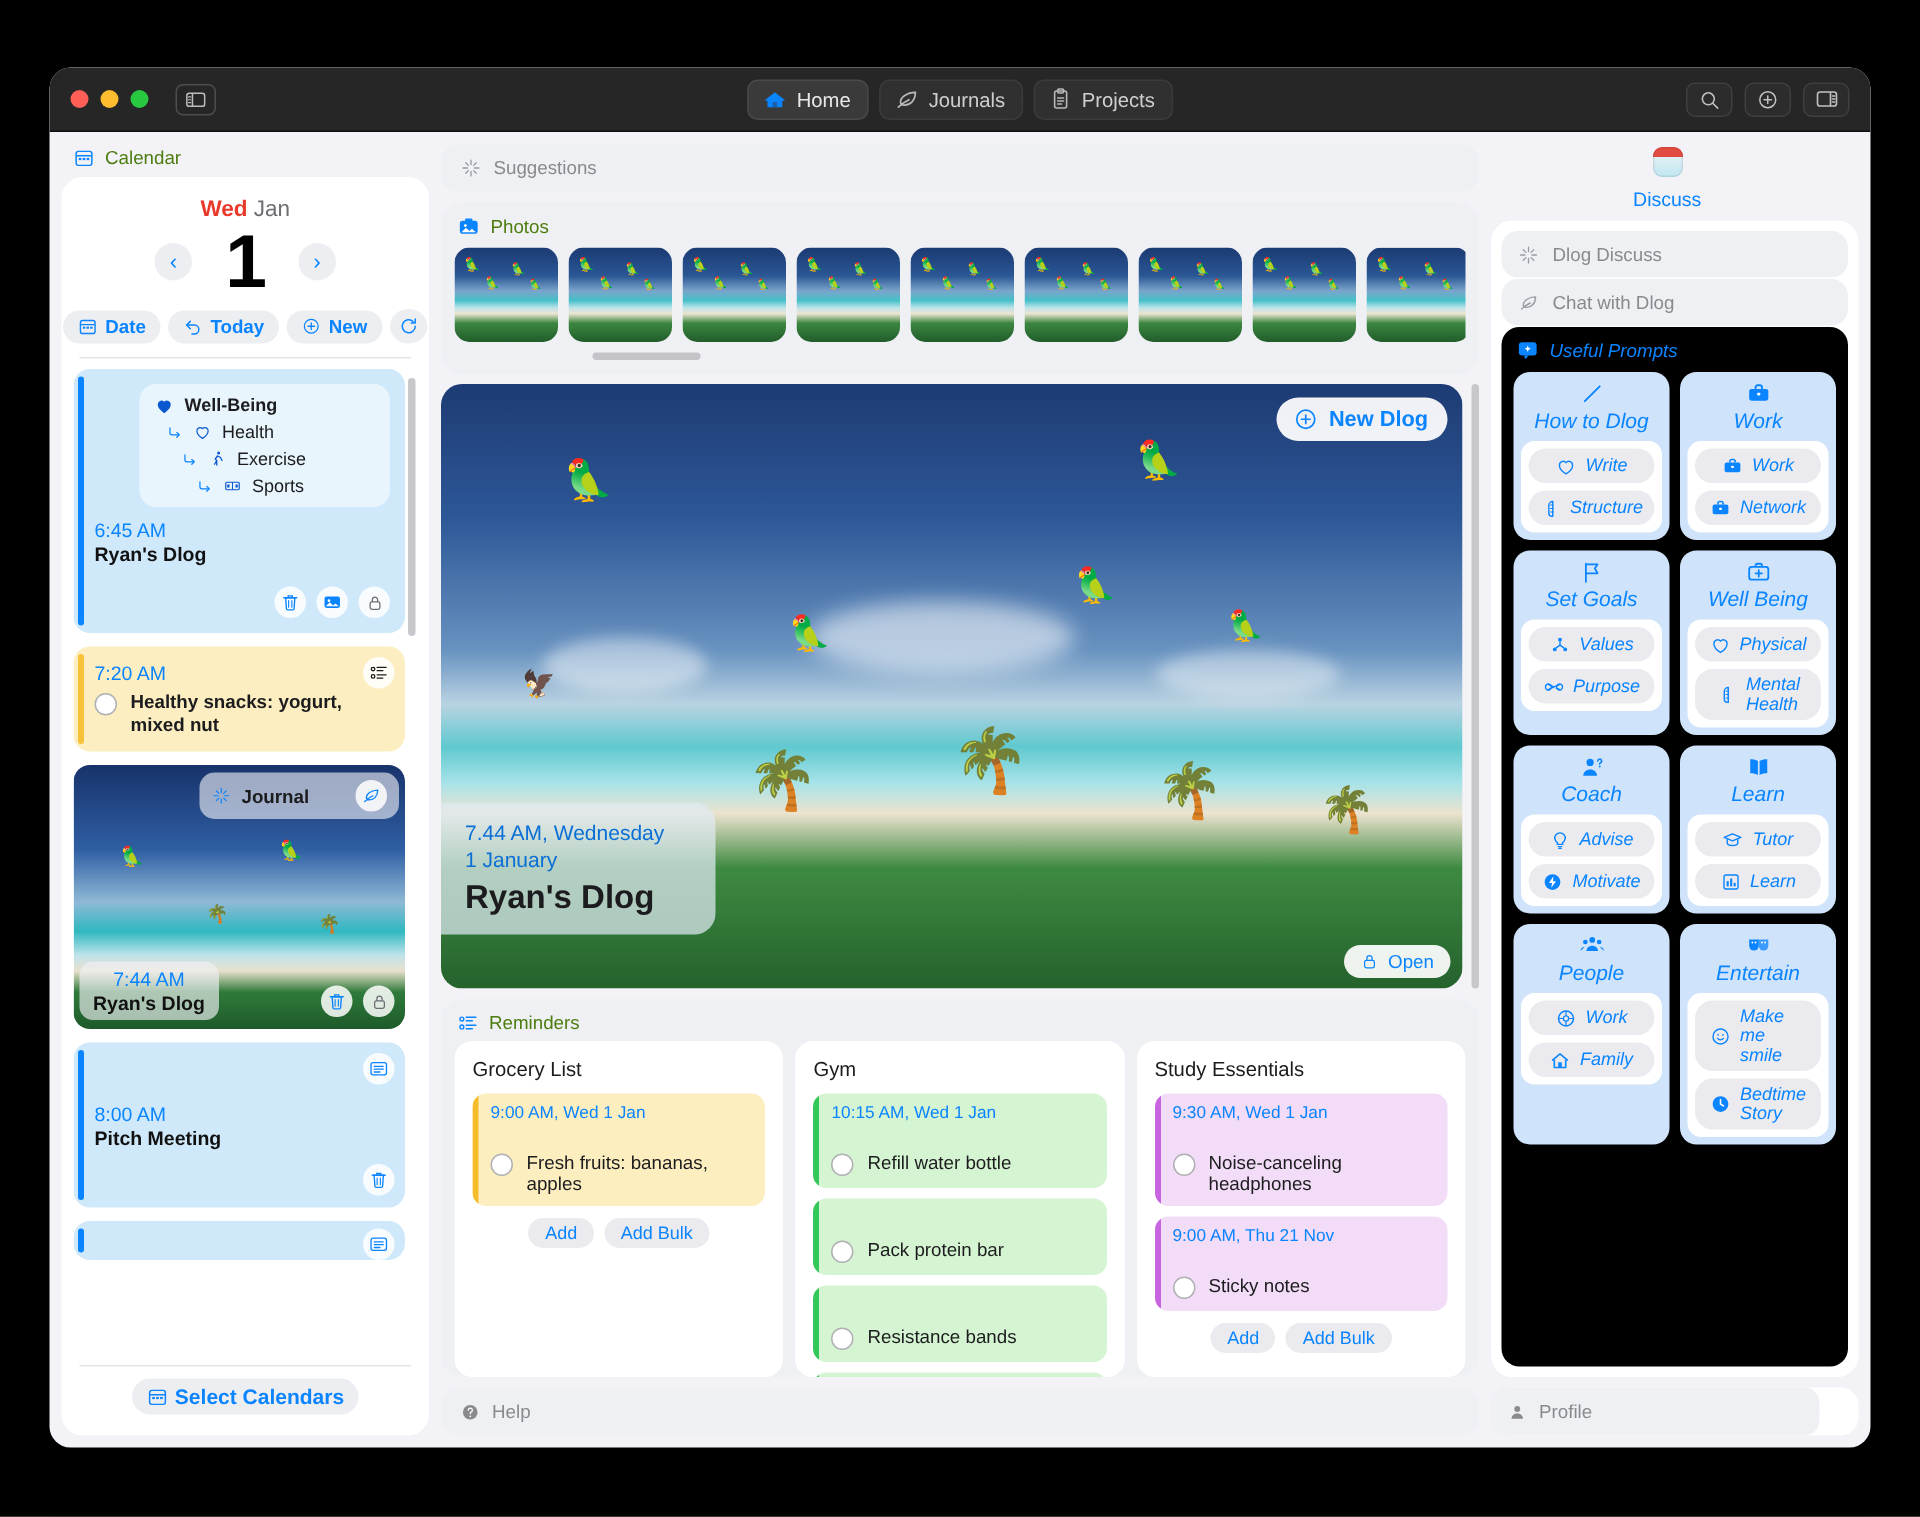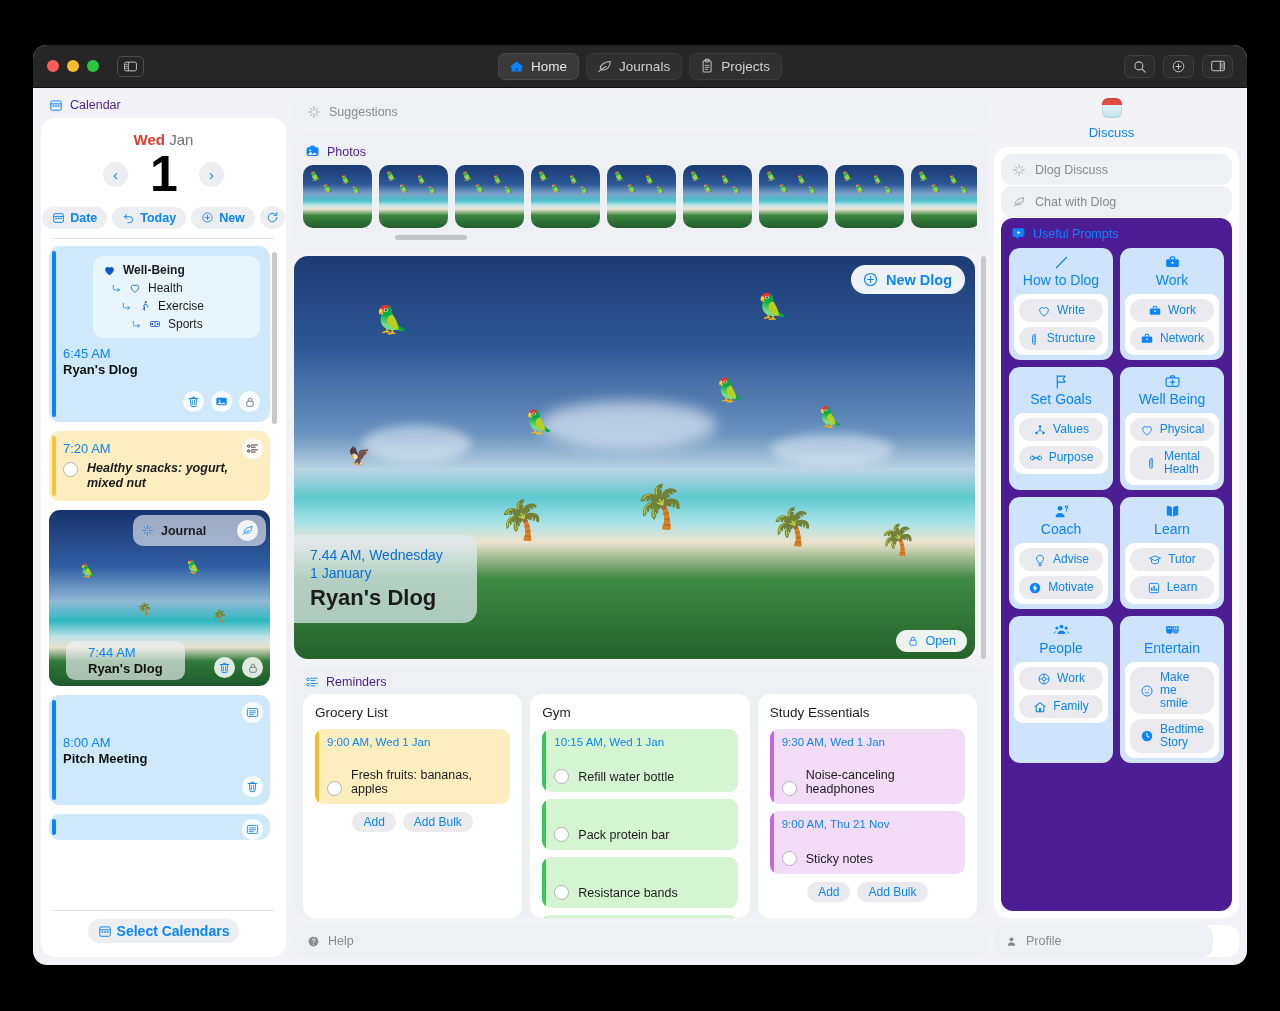--- a/index.html
+++ b/index.html
@@ -53,22 +53,22 @@
   .body {
     display: flex; height: calc(100% - 43px);
     padding: 8px 8px 8px 8px; gap: 8px;
   }
   
   .left {
     width: 245px; flex: 0 0 245px;
     display: flex; flex-direction: column; gap: 6px;
   }
   .sec-label {
-    display: flex; align-items: center; gap: 7px;
-    font-size: 12.5px; color: #4c1d95; padding: 2px 2px 0 8px;
+    display: flex; align-items: flex-start; gap: 7px;
+    font-size: 12.5px; color: #4d7c0f; padding: 2px 2px 0 8px;
   }
   .cal-card {
     flex: 1; background: #fff; border-radius: 14px;
     display: flex; flex-direction: column; padding: 10px 8px 8px;
     overflow: hidden;
   }
   .cal-head { text-align: center; font-size: 15px; margin-top: 3px; }
   .cal-head .wd { color: #e8392a; font-weight: bold; }
   .cal-head .mo { color: #6d6d72; }
   .daynav { display: flex; align-items: center; justify-content: center; gap: 22px; margin-top: -2px; }
@@ -110,35 +110,35 @@
   }
   .chip-row { display: flex; align-items: center; gap: 7px; font-size: 12px; color: #1c1c1e; margin-bottom: 4px; }
   .chip-row:last-child { margin-bottom: 0; }
   .chip-row .arrow { color: #0a84ff; font-size: 11px; }
   .ev-icons { display: flex; gap: 7px; justify-content: flex-end; margin-top: 14px; }
   .circ {
     width: 21px; height: 21px; border-radius: 50%;
     background: rgba(255,255,255,.85);
     display: flex; align-items: center; justify-content: center;
   }
-  .task-row { display: flex; gap: 9px; align-items: flex-start; margin-top: 5px; font-style: italic; }
+  .task-row { display: flex; gap: 9px; align-items: flex-start; margin-top: 5px; }
   .radio { width: 15px; height: 15px; border-radius: 50%; border: 1.4px solid #b0b0b5; background: #fff; flex: 0 0 15px; margin-top: 1px; }
   .ev-photo {
     height: 176px; border-radius: 11px; margin-bottom: 9px;
     position: relative; overflow: hidden;
   }
   .jhdr {
     position: absolute; left: 38%; right: 4px; top: 5px;
     background: rgba(240,240,245,.62); border-radius: 10px;
     display: flex; align-items: center; gap: 7px; padding: 5px 8px;
     font-size: 12.5px; font-weight: bold; color: #1c1c1e;
   }
   .jfoot {
-    position: absolute; left: 17px; bottom: 6px;
-    background: rgba(240,240,245,.66); border-radius: 9px; padding: 4px 22px;
+    position: absolute; left: 4px; bottom: 6px;
+    background: rgba(240,240,245,.66); border-radius: 9px; padding: 4px 9px; text-align: center;
   }
   .select-cal { display: flex; justify-content: center; padding: 8px 0 6px; }
   
   .center { flex: 1; display: flex; flex-direction: column; gap: 7px; min-width: 0; }
   .bar {
     background: #eef0f4; border-radius: 12px; height: 32px;
     display: flex; align-items: center; gap: 8px; padding: 0 13px;
     font-size: 12.5px; color: #8a8a8e;
   }
   .photos-card { background: #eef0f4; border-radius: 14px; padding: 7px 9px 9px; }
@@ -170,30 +170,30 @@
   .reminders { background: #eef0f4; border-radius: 14px; padding: 7px 9px 0; height: 252px; display: flex; flex-direction: column; }
   .rem-cols { display: flex; gap: 8px; margin-top: 5px; flex: 1; overflow: hidden; }
   .rem-col { flex: 1; background: #fff; border-radius: 12px; padding: 11px 12px; overflow: hidden; }
   .rem-title { font-size: 13.5px; color: #1c1c1e; margin-bottom: 9px; }
   .rem-item { border-radius: 9px; padding: 7px 9px 8px 12px; margin-bottom: 7px; position: relative; overflow: hidden; }
   .rem-item:before { content: ""; position: absolute; left: 0; top: 0; bottom: 0; width: 4px; }
   .rem-item.y { background: #fdeec0; } .rem-item.y:before { background: #f5bc2a; }
   .rem-item.g { background: #d5f5d2; } .rem-item.g:before { background: #34c759; }
   .rem-item.p { background: #f2dcf7; } .rem-item.p:before { background: #c964e0; }
   .rem-time { color: #0a84ff; font-size: 11.5px; margin-bottom: 3px; }
-  .rem-line { display: flex; align-items: flex-end; gap: 9px; font-size: 12.5px; color: #1c1c1e; margin-top: 20px; }
+  .rem-line { display: flex; align-items: flex-start; gap: 9px; font-size: 12.5px; color: #1c1c1e; margin-top: 20px; }
   .rem-actions { display: flex; gap: 7px; justify-content: center; margin-top: 8px; }
   .sm-pill { background: #ebebef; border-radius: 11px; padding: 3px 11px; color: #0a84ff; font-size: 12px; }
   
   .right { width: 245px; flex: 0 0 245px; display: flex; flex-direction: column; gap: 7px; }
   .discuss-head { display: flex; align-items: center; justify-content: flex-end; gap: 7px; padding: 2px 10px 0 0; flex-direction: column; }
   .discuss-head .lbl { color: #0a84ff; font-size: 13px; }
   .right-panel { flex: 1; background: #fff; border-radius: 14px; padding: 7px; display: flex; flex-direction: column; gap: 1px; overflow: hidden; }
   .rbar { background: #eef0f4; border-radius: 11px; height: 31px; display: flex; align-items: center; gap: 9px; padding: 0 11px; font-size: 12.5px; color: #8a8a8e; }
-  .prompts { background: #4c1d95; border-radius: 12px; padding: 8px; flex: 1; overflow: hidden; }
+  .prompts { background: #000000; border-radius: 12px; padding: 8px; flex: 1; overflow: hidden; font-style: italic; }
   .prompts-hd { display: flex; align-items: center; gap: 7px; font-size: 12.5px; color: #0a84ff; margin-bottom: 7px; padding-left: 2px; }
   .pgrid { display: flex; flex-wrap: wrap; gap: 7px; }
   .pcard { width: calc(50% - 3.5px); background: #cfe4fb; border-radius: 11px; padding: 6px 5px 5px; }
   .pcard-hd { text-align: center; color: #0a84ff; font-size: 14px; line-height: 17px; }
   .pcard-ic { display: flex; justify-content: center; margin-bottom: 1px; }
   .pcard-body { background: #fff; border-radius: 9px; margin-top: 5px; padding: 5px; display: flex; flex-direction: column; gap: 5px; align-items: center; }
   .pbtn {
     background: #ebebef; border-radius: 12px; padding: 4px 10px;
     display: flex; align-items: center; gap: 6px;
     color: #0a84ff; font-size: 12px; min-height: 23px; width: 100%;

